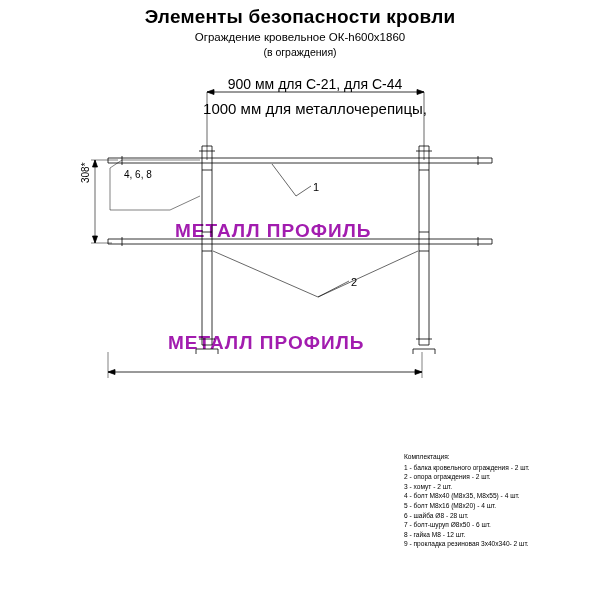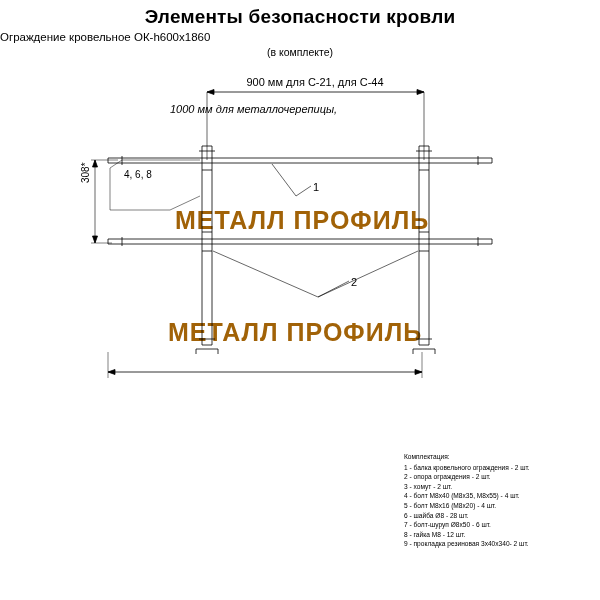--- a/index.html
+++ b/index.html
@@ -28,46 +28,47 @@
     text-align: center;
     font-size: 19px;
     font-weight: bold;
     letter-spacing: 0.2px;
   }
   .subtitle {
     position: absolute;
     top: 31px;
     left: 0;
     width: 600px;
+    text-align: center;
     font-size: 11.5px;
   }
   .subtitle2 {
     position: absolute;
     top: 46px;
     left: 0;
     width: 600px;
     text-align: center;
     font-size: 10.5px;
   }
   .dim-top-1 {
     position: absolute;
     top: 76px;
     left: 170px;
     width: 290px;
     text-align: center;
-    font-size: 11px;
+    font-size: 14px;
   }
   .dim-top-2 {
     position: absolute;
     top: 102px;
     left: 170px;
     width: 290px;
-    font-size: 11px;
+    text-align: center;
+    font-size: 15px;
     line-height: 14px;
-    font-style: italic;
   }
   .dim-bottom {
     position: absolute;
     top: 357px;
     left: 100px;
     width: 330px;
     text-align: center;
     font-size: 11.5px;
   }
   .label-468 {
@@ -103,43 +104,44 @@
     left: 404px;
     font-size: 6.6px;
     line-height: 9.6px;
     color: #000;
   }
   .spec .spec-head {
     margin-bottom: 1px;
   }
   .wm {
     position: absolute;
-    color: #a16207;
-    font-size: 25px;
+    color: #a21caf;
+    font-size: 19px;
     font-weight: bold;
     letter-spacing: 1px;
     white-space: nowrap;
     user-select: none;
+    margin-top: 14px;
   }
   .wm1 { top: 206px; left: 175px; }
   .wm2 { top: 318px; left: 168px; }
   svg.draw {
     position: absolute;
     top: 0;
     left: 0;
   }
 </style>
 </head>
 <body>
 
 <div class="page">
 
   <div class="title">Элементы безопасности кровли</div>
   <div class="subtitle">Ограждение кровельное ОК-h600х1860</div>
-  <div class="subtitle2">(в комплекте)</div>
+  <div class="subtitle2">(в ограждения)</div>
 
   <div class="wm wm1">МЕТАЛЛ ПРОФИЛЬ</div>
   <div class="wm wm2">МЕТАЛЛ ПРОФИЛЬ</div>
 
   <svg class="draw" width="600" height="600">
     <g stroke="#000000" fill="none" stroke-width="0.8">
 
       <line x1="207" y1="92" x2="207" y2="160" stroke-width="0.6"></line>
       <line x1="424" y1="92" x2="424" y2="160" stroke-width="0.6"></line>
       <line x1="207" y1="92" x2="424" y2="92"></line>

